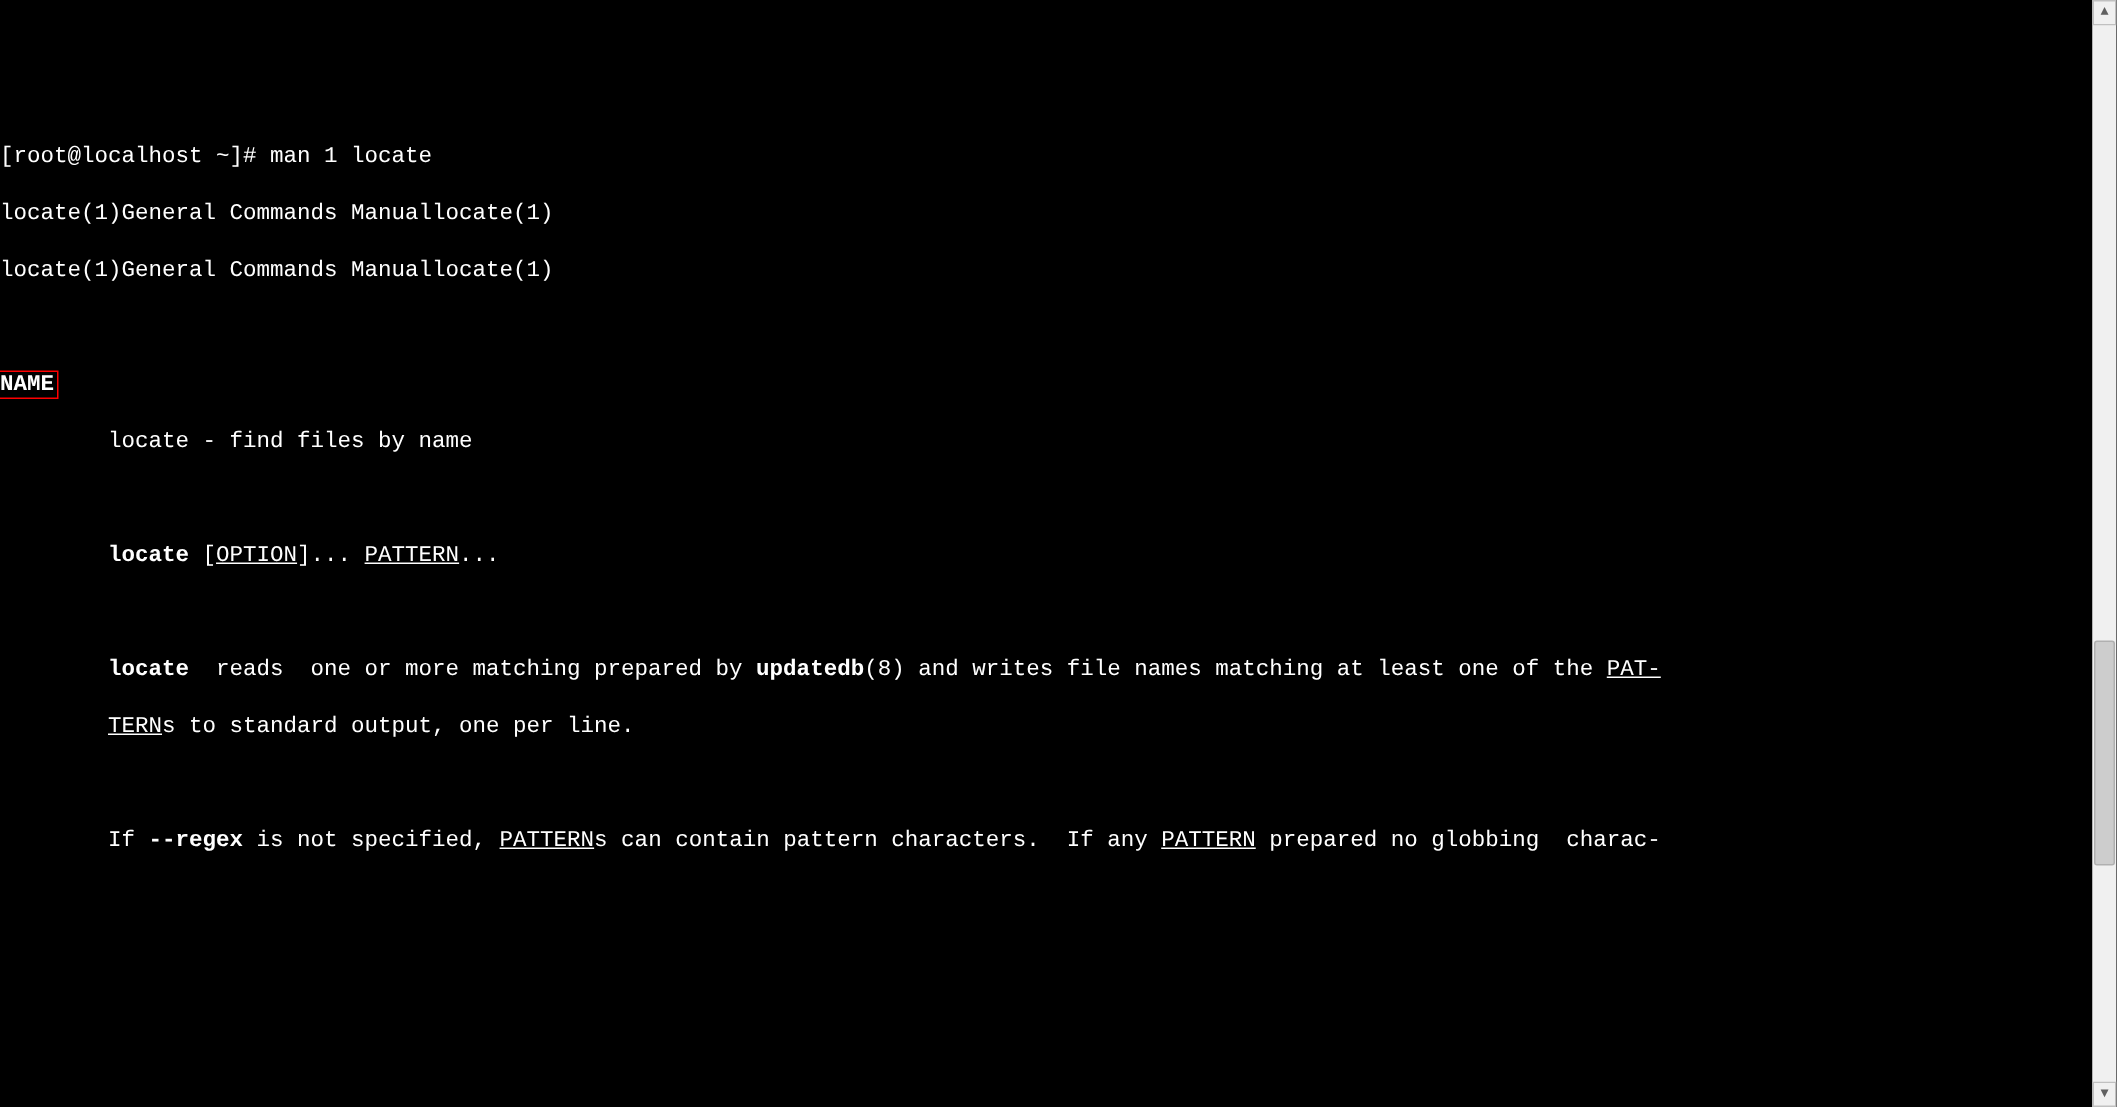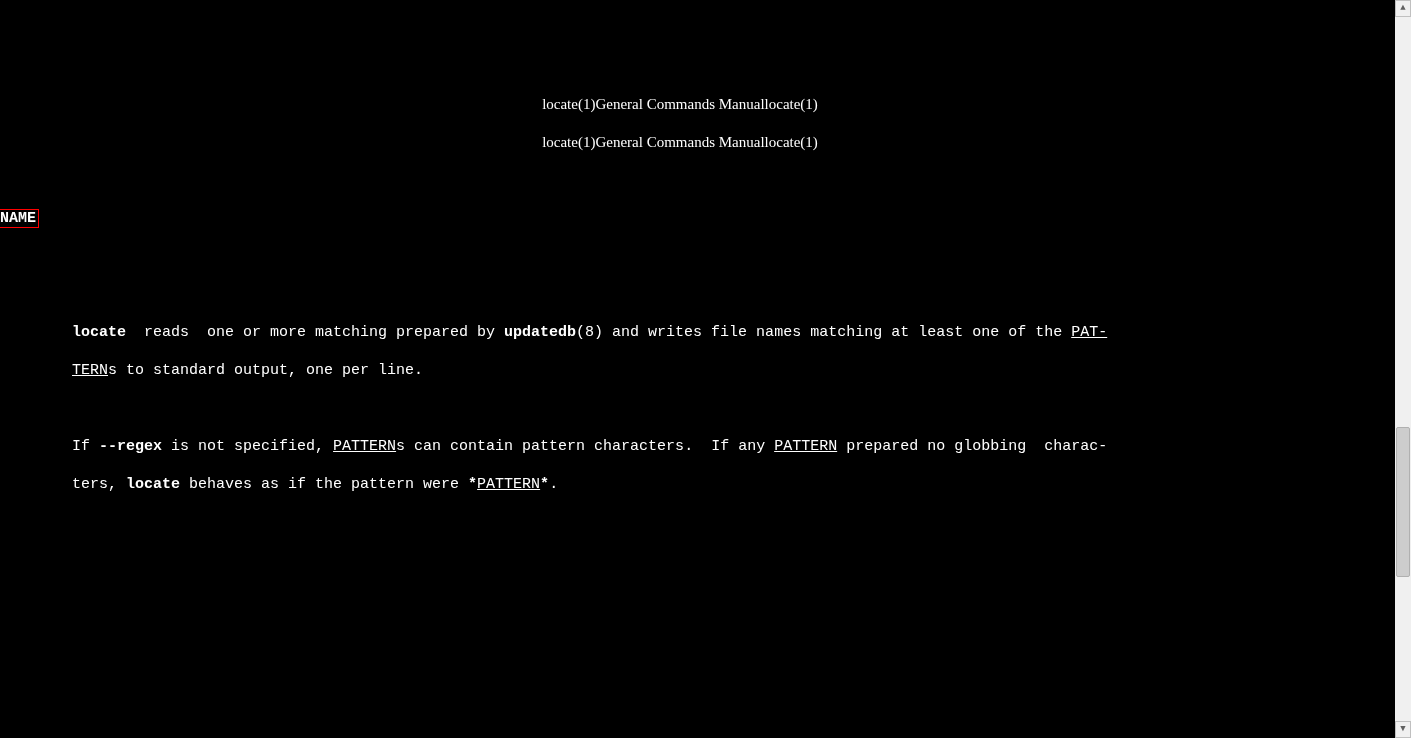--- a/index.html
+++ b/index.html
@@ -21,23 +21,22 @@
   }
   .bold { font-weight: bold; }
   .ul { text-decoration: underline; }
   .red-box {
     border: 1px solid #ff0000;
     padding: 0 2px;
     margin-left: -3px;
   }
   .header-row {
     display: flex;
-    justify-content: center;
+    justify-content: flex-start;
     width: 1360px;
-    font-family: Liberation Serif, serif;
   }
   .scrollbar {
     position: absolute;
     right: 0;
     top: 0;
     width: 16px;
     height: 738px;
     background: #f0f0f0;
     display: flex;
     flex-direction: column;
@@ -68,31 +67,33 @@
     border-radius: 2px;
   }
   .indent1 { padding-left: 72px; }
 </style>
 </head>
 <body>
 
 
 
 <div class="terminal">
+<div>[root@localhost ~]# man 1 locate</div>
 <div class="header-row"><span>locate(1)</span><span>General Commands Manual</span><span>locate(1)</span></div>
 <div class="header-row"><span>locate(1)</span><span>General Commands Manual</span><span>locate(1)</span></div>
 <div>&nbsp;</div>
 <div><span class="bold red-box">NAME</span></div>
+<div class="indent1">locate - find files by name</div>
 <div>&nbsp;</div>
+<div class="indent1"><span class="bold">locate</span> [<span class="ul">OPTION</span><span>]... </span><span class="ul">PATTERN</span><span>...</span></div>
 <div>&nbsp;</div>
 <div class="indent1"><span class="bold">locate</span><span>  reads  one or more matching prepared by </span><span class="bold">updatedb</span><span>(8) and writes file names matching at least one of the </span><span class="ul">PAT‐</span></div>
 <div class="indent1"><span class="ul">TERN</span><span>s to standard output, one per line.</span></div>
 <div>&nbsp;</div>
 <div class="indent1"><span>If </span><span class="bold">--regex</span><span> is not specified, </span><span class="ul">PATTERN</span><span>s can contain pattern characters.  If any </span><span class="ul">PATTERN</span><span> prepared no globbing  charac‐</span></div>
-<div class="indent1"><span>ters, </span><span class="bold">locate</span><span> behaves as if the pattern were </span><span class="bold">*</span><span class="ul">PATTERN</span><span class="bold">*</span><span>.</span></div>
 <div>&nbsp;</div>
 
 
 
 
 
 
 
 
 

